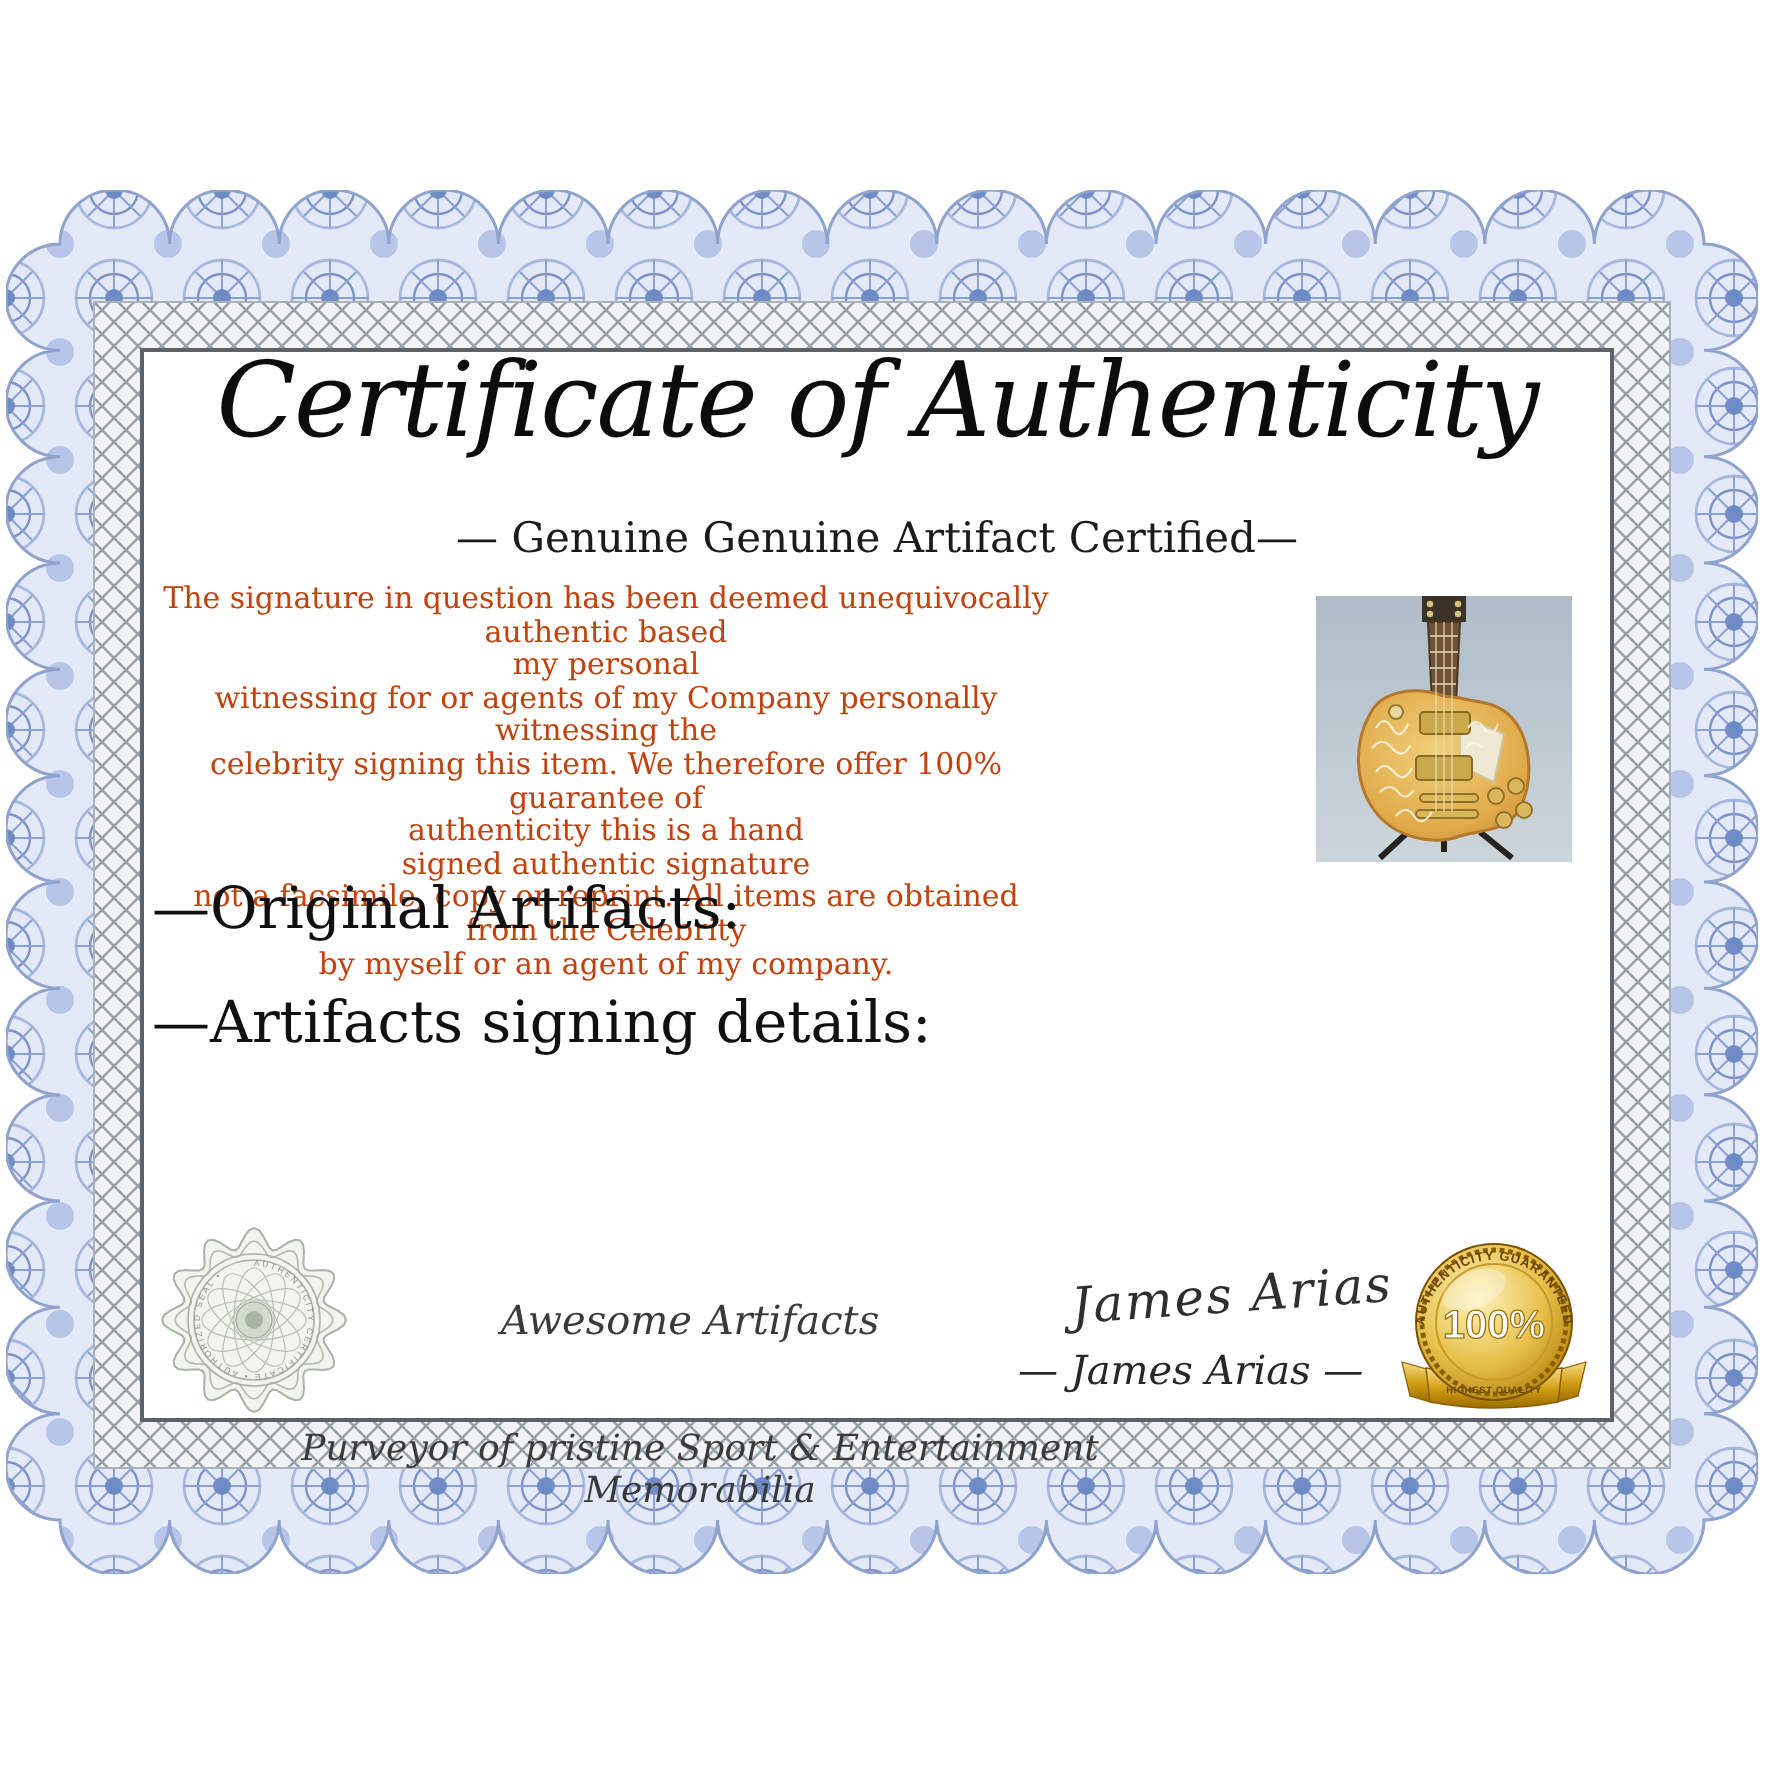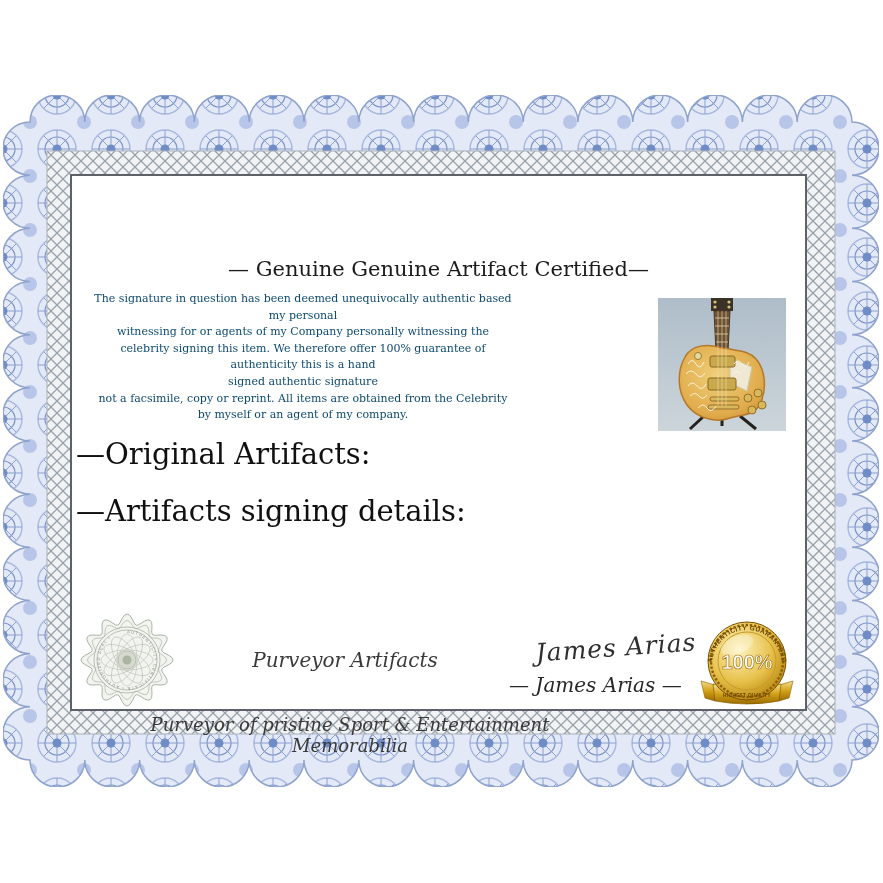--- a/index.html
+++ b/index.html
@@ -8,21 +8,21 @@
        font-family:"DejaVu Serif", serif;color:#1d1d1d;}
   .certificate{position:absolute;left:3px;top:95px;width:876px;height:692px;}
   .border-svg{position:absolute;left:0;top:0;width:876px;height:692px;}
   .inner{position:absolute;left:68px;top:80px;width:735px;height:535px;}
   .title{position:absolute;left:0;top:-4px;width:735px;text-align:center;
          font-size:52px;font-style:italic;letter-spacing:-1px;color:#0c0c0c;
          font-family:"DejaVu Serif", serif;}
   .subtitle{position:absolute;left:0;top:82px;width:735px;text-align:center;
             font-size:21px;color:#1b1b1b;}
   .body-text{position:absolute;left:6px;top:116px;width:452px;text-align:center;
-             font-size:11px;line-height:16.6px;color:#0c4a6e;}
+             font-size:15px;line-height:16.6px;color:#c2410c;}
   .heading{position:absolute;left:5px;font-size:29px;color:#101010;}
   .h-orig{top:262px;}
   .h-sign{top:307px;margin-top:12px;}
   .photo{position:absolute;left:587px;top:123px;width:128px;height:133px;}
   .seal{position:absolute;left:8px;top:437px;width:96px;height:96px;}
   .company{position:absolute;left:114px;top:473px;width:320px;text-align:center;
            font-style:italic;font-size:20px;color:#3a3a3a;}
   .tagline{position:absolute;left:34px;top:499px;width:490px;text-align:center;
            font-style:italic;font-size:18px;color:#3a3a3a;margin-top:40px;}
   .sig-script{position:absolute;left:440px;top:458px;width:210px;text-align:center;
@@ -57,20 +57,21 @@
     </defs>
     <g transform="translate(27,27)">
       <path id="lace-path" d="M 0 0 a 27.4 27 0 0 1 54.8 0 a 27.4 27 0 0 1 54.8 0 a 27.4 27 0 0 1 54.8 0 a 27.4 27 0 0 1 54.8 0 a 27.4 27 0 0 1 54.8 0 a 27.4 27 0 0 1 54.8 0 a 27.4 27 0 0 1 54.8 0 a 27.4 27 0 0 1 54.8 0 a 27.4 27 0 0 1 54.8 0 a 27.4 27 0 0 1 54.8 0 a 27.4 27 0 0 1 54.8 0 a 27.4 27 0 0 1 54.8 0 a 27.4 27 0 0 1 54.8 0 a 27.4 27 0 0 1 54.8 0 a 27.4 27 0 0 1 54.8 0 a 27 26.583333333333332 0 0 1 0 53.166666666666664 a 27 26.583333333333332 0 0 1 0 53.166666666666664 a 27 26.583333333333332 0 0 1 0 53.166666666666664 a 27 26.583333333333332 0 0 1 0 53.166666666666664 a 27 26.583333333333332 0 0 1 0 53.166666666666664 a 27 26.583333333333332 0 0 1 0 53.166666666666664 a 27 26.583333333333332 0 0 1 0 53.166666666666664 a 27 26.583333333333332 0 0 1 0 53.166666666666664 a 27 26.583333333333332 0 0 1 0 53.166666666666664 a 27 26.583333333333332 0 0 1 0 53.166666666666664 a 27 26.583333333333332 0 0 1 0 53.166666666666664 a 27 26.583333333333332 0 0 1 0 53.166666666666664 a 27.4 27 0 0 1 -54.8 0 a 27.4 27 0 0 1 -54.8 0 a 27.4 27 0 0 1 -54.8 0 a 27.4 27 0 0 1 -54.8 0 a 27.4 27 0 0 1 -54.8 0 a 27.4 27 0 0 1 -54.8 0 a 27.4 27 0 0 1 -54.8 0 a 27.4 27 0 0 1 -54.8 0 a 27.4 27 0 0 1 -54.8 0 a 27.4 27 0 0 1 -54.8 0 a 27.4 27 0 0 1 -54.8 0 a 27.4 27 0 0 1 -54.8 0 a 27.4 27 0 0 1 -54.8 0 a 27.4 27 0 0 1 -54.8 0 a 27.4 27 0 0 1 -54.8 0 a 27 26.583333333333332 0 0 1 0 -53.166666666666664 a 27 26.583333333333332 0 0 1 0 -53.166666666666664 a 27 26.583333333333332 0 0 1 0 -53.166666666666664 a 27 26.583333333333332 0 0 1 0 -53.166666666666664 a 27 26.583333333333332 0 0 1 0 -53.166666666666664 a 27 26.583333333333332 0 0 1 0 -53.166666666666664 a 27 26.583333333333332 0 0 1 0 -53.166666666666664 a 27 26.583333333333332 0 0 1 0 -53.166666666666664 a 27 26.583333333333332 0 0 1 0 -53.166666666666664 a 27 26.583333333333332 0 0 1 0 -53.166666666666664 a 27 26.583333333333332 0 0 1 0 -53.166666666666664 a 27 26.583333333333332 0 0 1 0 -53.166666666666664 Z" fill="url(#lacepat)" stroke="#8fa3cc" stroke-width="1.5"></path>
     </g>
     <rect x="44" y="56" width="788" height="583" fill="url(#latticepat)" stroke="#aab2b9" stroke-width="1"></rect>
     <rect x="68" y="80" width="735" height="535" fill="#ffffff" stroke="#5d6269" stroke-width="2"></rect>
   </svg>
 
   <div class="inner">
 
+    <div class="title">Certificate of Authenticity</div>
 
     <div class="subtitle">— Genuine Genuine Artifact Certified—</div>
 
     <div class="body-text">
       <div>The signature in question has been deemed unequivocally authentic based</div>
       <div>my personal</div>
       <div>witnessing for or agents of my Company personally witnessing the</div>
       <div>celebrity signing this item. We therefore offer 100% guarantee of</div>
       <div>authenticity this is a hand</div>
       <div>signed authentic signature</div>
@@ -148,21 +149,21 @@
         <ellipse cx="48" cy="48" rx="26" ry="10" transform="rotate(120 48 48)"></ellipse>
         <ellipse cx="48" cy="48" rx="26" ry="10" transform="rotate(150 48 48)"></ellipse>
       </g>
       <circle cx="48" cy="48" r="9" fill="#d4dacd" stroke="#a9b3a5" stroke-width="0.8"></circle>
       <circle cx="48" cy="48" r="4.5" fill="#aab4a2"></circle>
       <text font-size="4.2" letter-spacing="1.1" fill="#8a948a" font-family="Liberation Sans, sans-serif">
         <textPath href="#sealring">AUTHENTICITY CERTIFICATE • AUTHORIZED SEAL •</textPath>
       </text>
     </svg>
 
-    <div class="company">Purveyor Artifacts</div>
+    <div class="company">Awesome Artifacts</div>
 
     <div class="tagline">Purveyor of pristine Sport &amp; Entertainment Memorabilia</div>
 
     <div class="sig-script">James Arias</div>
 
     <div class="sig-printed">— James Arias —</div>
 
     <svg class="badge" viewBox="0 0 96 94">
       <defs>
         <radialGradient id="goldRadial" cx="0.4" cy="0.35" r="0.75">

